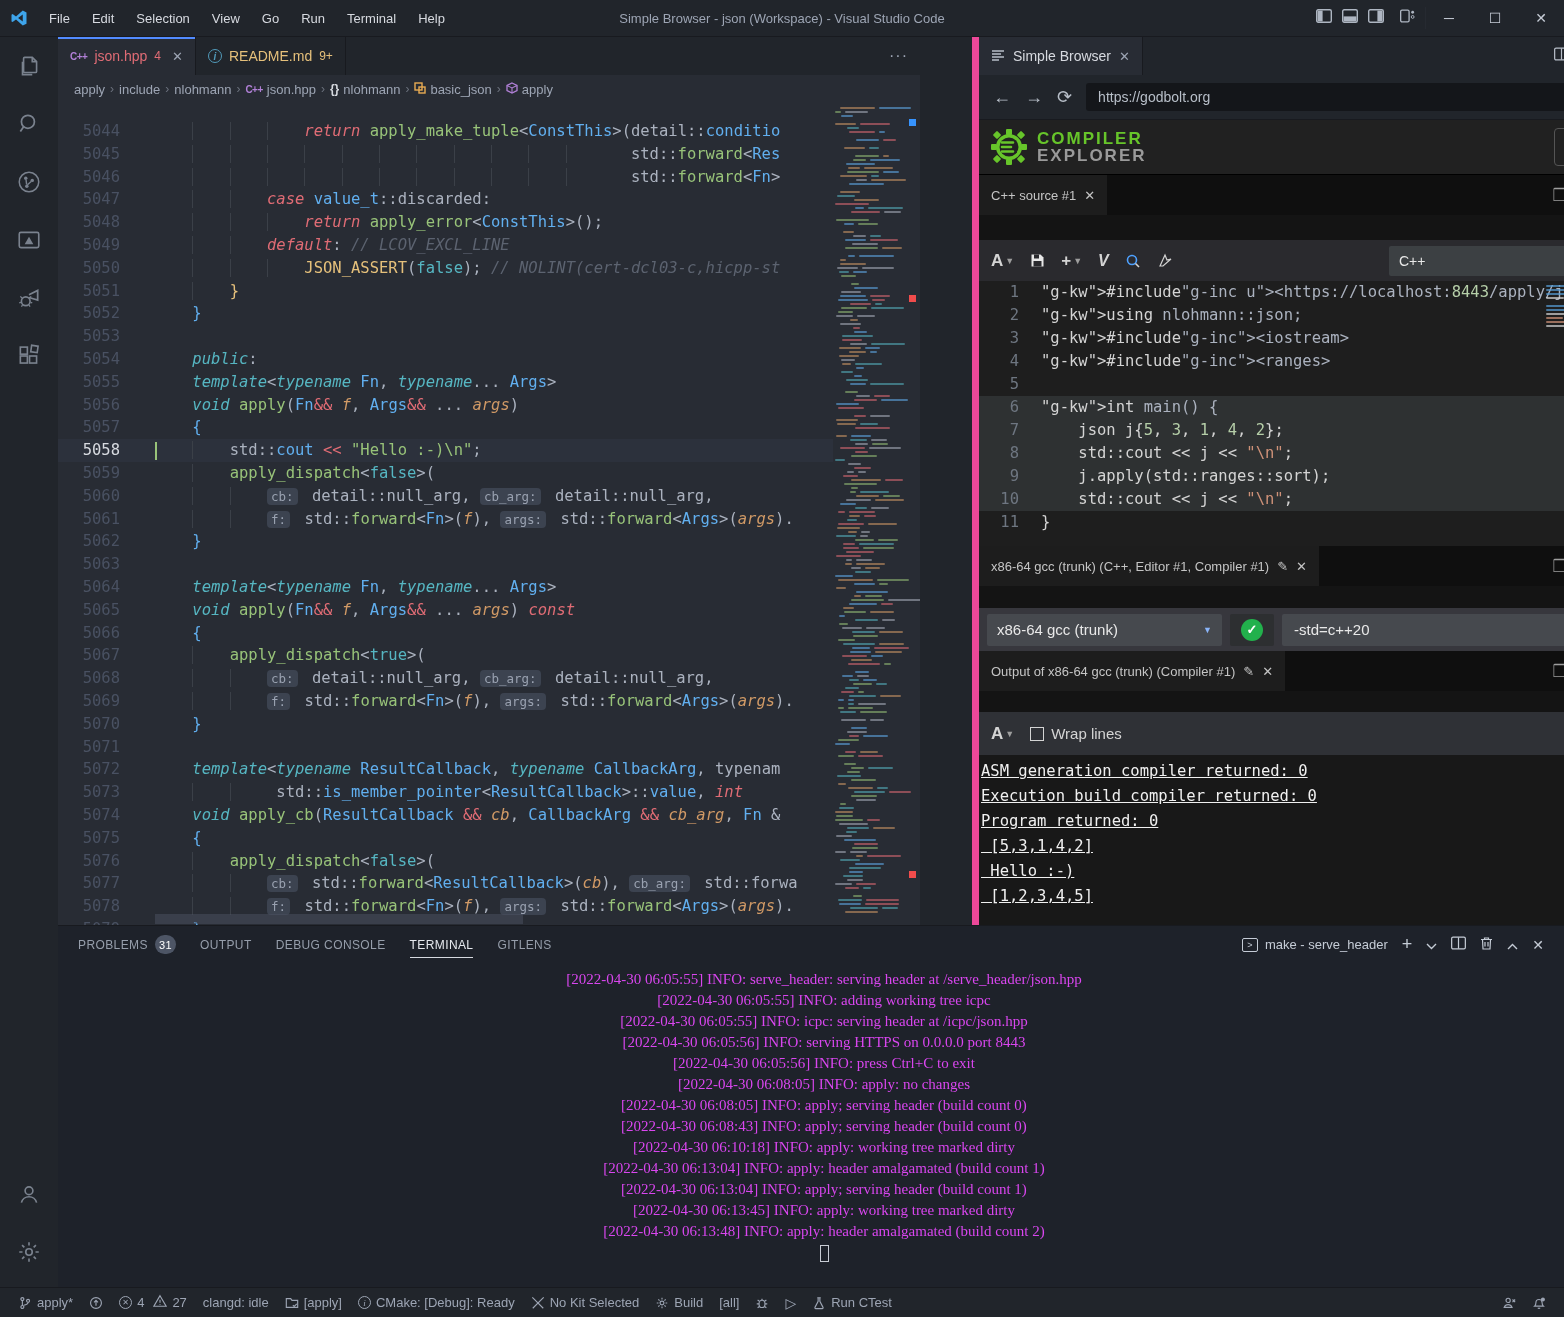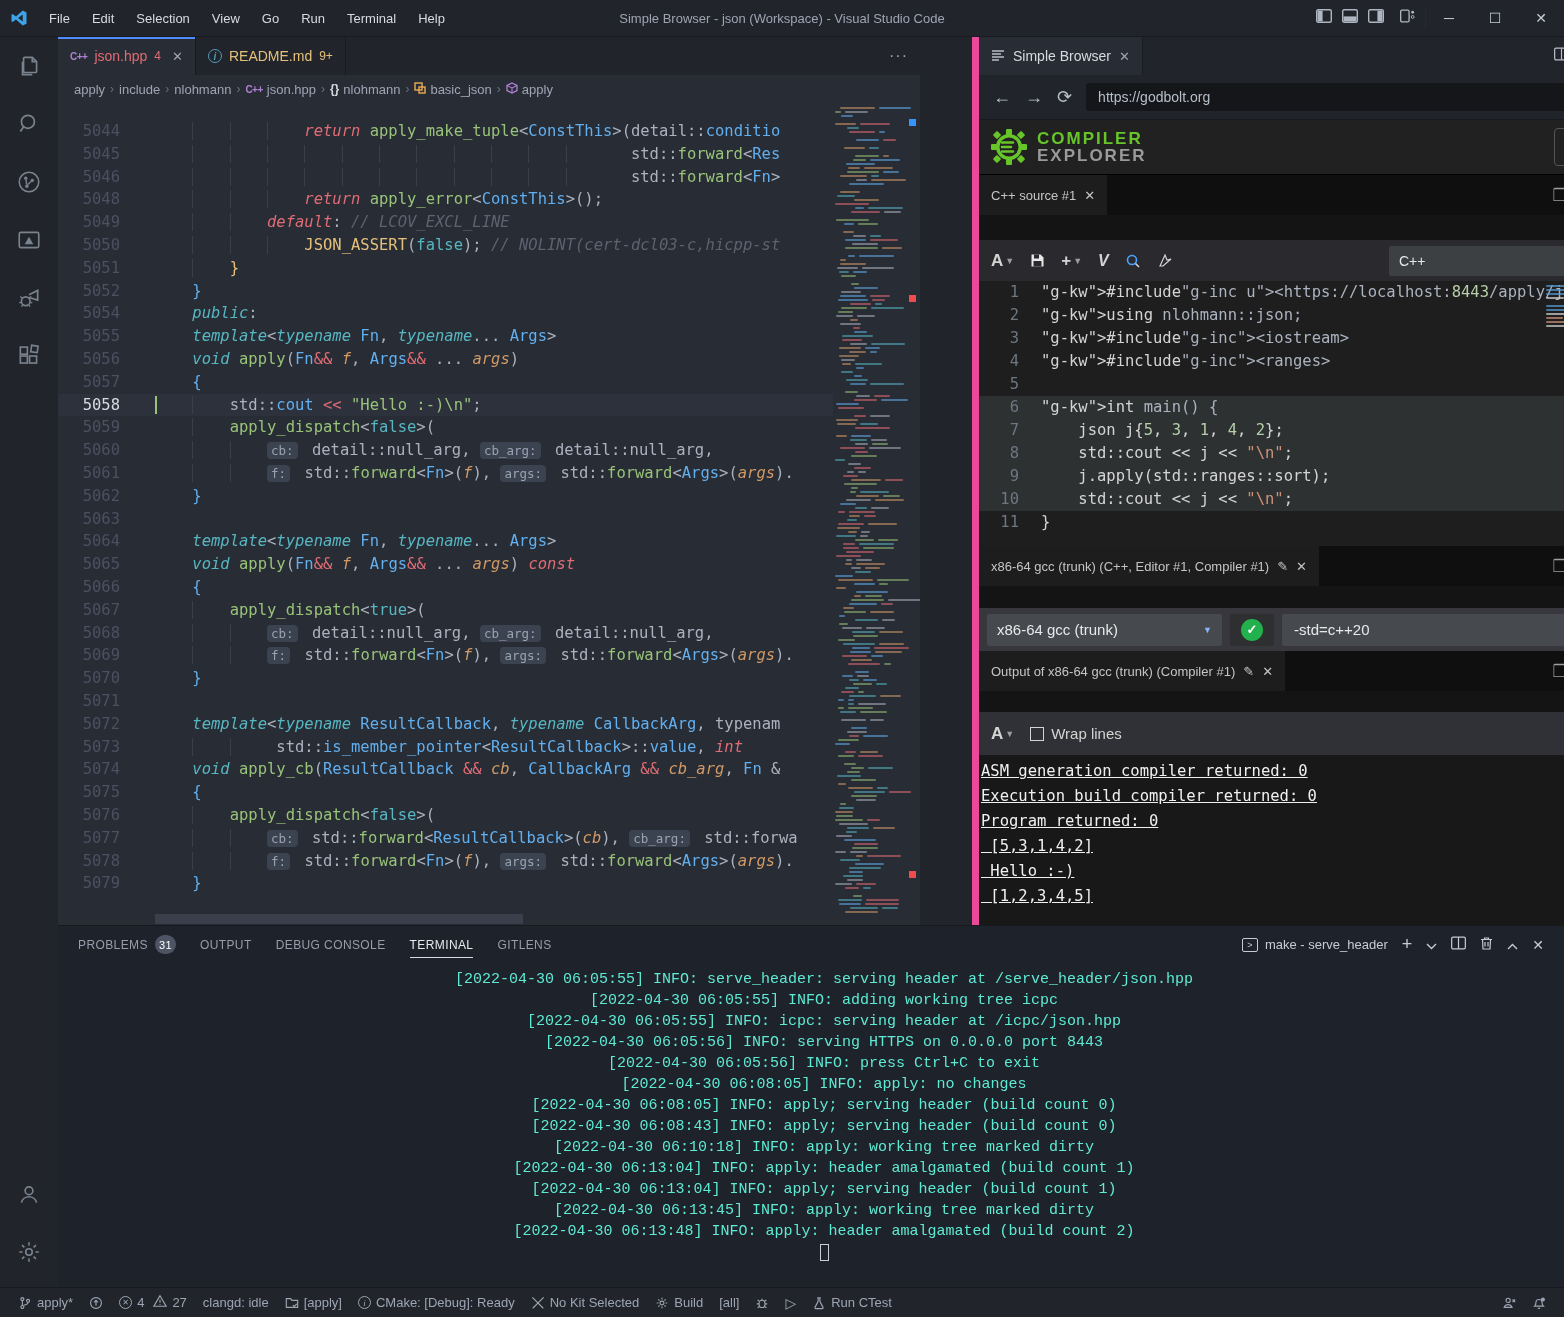--- a/index.html
+++ b/index.html
@@ -136,21 +136,21 @@
   .panel-tabs{ height:37px; display:flex; align-items:center; padding:0 20px; gap:24px; }
   .ptab{ font-size:12px; letter-spacing:0.4px; color:#969eab; height:100%; display:flex; align-items:center; gap:7px; position:relative; }
   .ptab.active{ color:#e6e9ee; }
   .ptab.active::after{ content:""; position:absolute; bottom:5px; left:0; right:0; height:1.5px; background:#d7dae0; }
   .pbadge{ background:#4d5565; color:#fff; font-size:11px; min-width:19px; height:19px; border-radius:10px;
            display:flex; align-items:center; justify-content:center; padding:0 4px; }
   .panel-right{ margin-left:auto; display:flex; align-items:center; gap:14px; color:#c5ccd6; font-size:14px; }
   .term-profile{ display:flex; align-items:center; gap:7px; font-size:13px; color:#c5ccd6; }
   .term-box-ic{ width:16px; height:14px; border:1.2px solid #c5ccd6; border-radius:2px; font-size:9px;
                 display:flex; align-items:center; justify-content:center; }
-  .terminal{ padding:6px 0 0 26px; font-family:Liberation Mono, monospace; font-size:15px; color:#5eead4; }
+  .terminal{ padding:6px 0 0 26px; font-family:Liberation Serif, serif; font-size:15px; color:#d946ef; }
   .terminal div{ height:21px; line-height:21px; white-space:pre; }
   .term-cursor{ display:inline-block; width:9px; height:17px; border:1px solid #c8ccd4; vertical-align:middle; }
 
   
   .statusbar{ position:absolute; left:0; top:1287px; width:1564px; height:30px; background:#21252b;
               border-top:1px solid #181a1f; display:flex; align-items:center; padding:0 10px; font-size:13px; color:#9da5b4; }
   .sb-item{ display:flex; align-items:center; gap:5px; padding:0 8px; height:100%; white-space:nowrap; }
   .sb-right{ margin-left:auto; display:flex; height:100%; }
   .sb-ic{ display:flex; align-items:center; }
   .circ-x{ width:13px; height:13px; border:1.2px solid #9da5b4; border-radius:50%; font-size:8px;
@@ -326,25 +326,27 @@
             </svg></span>
           <span>apply</span>
         </span>
     </div>
 
     <div class="code-area">
       <div class="code-lines" id="vs-code">
           <div class="cl"><span class="ln">5044</span><span class="ct"><span>    </span><span class="ig">    </span><span class="ig">    </span><span class="ig">    </span><span class="tok-kw1">return</span> <span class="tok-fn">apply_make_tuple</span>&lt;<span class="tok-typ">ConstThis</span>&gt;(detail::<span class="tok-blu">conditio</span></span></div>
           <div class="cl"><span class="ln">5045</span><span class="ct"><span>    </span><span class="ig">    </span><span class="ig">    </span><span class="ig">    </span><span class="ig">    </span><span class="ig">    </span><span class="ig">    </span><span class="ig">    </span><span class="ig">    </span><span class="ig">    </span><span class="ig">    </span><span class="ig">    </span>   std::<span class="tok-fn">forward</span>&lt;<span class="tok-typ">Res</span></span></div>
           <div class="cl"><span class="ln">5046</span><span class="ct"><span>    </span><span class="ig">    </span><span class="ig">    </span><span class="ig">    </span><span class="ig">    </span><span class="ig">    </span><span class="ig">    </span><span class="ig">    </span><span class="ig">    </span><span class="ig">    </span><span class="ig">    </span><span class="ig">    </span>   std::<span class="tok-fn">forward</span>&lt;<span class="tok-typ">Fn</span>&gt;</span></div>
+          <div class="cl"><span class="ln">5047</span><span class="ct"><span>    </span><span class="ig">    </span><span class="ig">    </span><span class="tok-kw1">case</span> <span class="tok-typ">value_t</span>::discarded:</span></div>
           <div class="cl"><span class="ln">5048</span><span class="ct"><span>    </span><span class="ig">    </span><span class="ig">    </span><span class="ig">    </span><span class="tok-kw1">return</span> <span class="tok-fn">apply_error</span>&lt;<span class="tok-typ">ConstThis</span>&gt;();</span></div>
           <div class="cl"><span class="ln">5049</span><span class="ct"><span>    </span><span class="ig">    </span><span class="ig">    </span><span class="tok-kw1">default</span>: <span class="tok-cmt">// LCOV_EXCL_LINE</span></span></div>
           <div class="cl"><span class="ln">5050</span><span class="ct"><span>    </span><span class="ig">    </span><span class="ig">    </span><span class="ig">    </span><span class="tok-mac">JSON_ASSERT</span>(<span class="tok-bool">false</span>); <span class="tok-cmt">// NOLINT(cert-dcl03-c,hicpp-st</span></span></div>
           <div class="cl"><span class="ln">5051</span><span class="ct"><span>    </span><span class="ig">    </span><span class="tok-brY">}</span></span></div>
           <div class="cl"><span class="ln">5052</span><span class="ct"><span>    </span><span class="tok-brB">}</span></span></div>
+          <div class="cl"><span class="ln">5053</span><span class="ct"></span></div>
           <div class="cl"><span class="ln">5054</span><span class="ct"><span>    </span><span class="tok-kw2">public</span>:</span></div>
           <div class="cl"><span class="ln">5055</span><span class="ct"><span>    </span><span class="tok-kw2">template</span>&lt;<span class="tok-kw2">typename</span> <span class="tok-typ">Fn</span>, <span class="tok-kw2">typename</span>... <span class="tok-typ">Args</span>&gt;</span></div>
           <div class="cl"><span class="ln">5056</span><span class="ct"><span>    </span><span class="tok-kw2">void</span> <span class="tok-fn">apply</span>(<span class="tok-typ">Fn</span><span class="tok-op">&amp;&amp;</span> <span class="tok-par">f</span>, <span class="tok-typ">Args</span><span class="tok-op">&amp;&amp;</span> ... <span class="tok-par">args</span>)</span></div>
           <div class="cl"><span class="ln">5057</span><span class="ct"><span>    </span><span class="tok-brB">{</span></span></div>
           <div class="cl active"><span class="ln">5058</span><span class="ct"><span class="cursor-bar"></span><span>    </span><span class="ig">    </span>std::<span class="tok-blu">cout</span> <span class="tok-op">&lt;&lt;</span> <span class="tok-str">"Hello :-)\n"</span>;</span></div>
           <div class="cl"><span class="ln">5059</span><span class="ct"><span>    </span><span class="ig">    </span><span class="tok-fn">apply_dispatch</span>&lt;<span class="tok-bool">false</span>&gt;(</span></div>
           <div class="cl"><span class="ln">5060</span><span class="ct"><span>    </span><span class="ig">    </span><span class="ig">    </span><span class="hint-chip">cb:</span> detail::null_arg, <span class="hint-chip">cb_arg:</span> detail::null_arg,</span></div>
           <div class="cl"><span class="ln">5061</span><span class="ct"><span>    </span><span class="ig">    </span><span class="ig">    </span><span class="hint-chip">f:</span> std::<span class="tok-fn">forward</span>&lt;<span class="tok-typ">Fn</span>&gt;(<span class="tok-par">f</span>), <span class="hint-chip">args:</span> std::<span class="tok-fn">forward</span>&lt;<span class="tok-typ">Args</span>&gt;(<span class="tok-par">args</span>).</span></div>
           <div class="cl"><span class="ln">5062</span><span class="ct"><span>    </span><span class="tok-brB">}</span></span></div>
           <div class="cl"><span class="ln">5063</span><span class="ct"></span></div>

